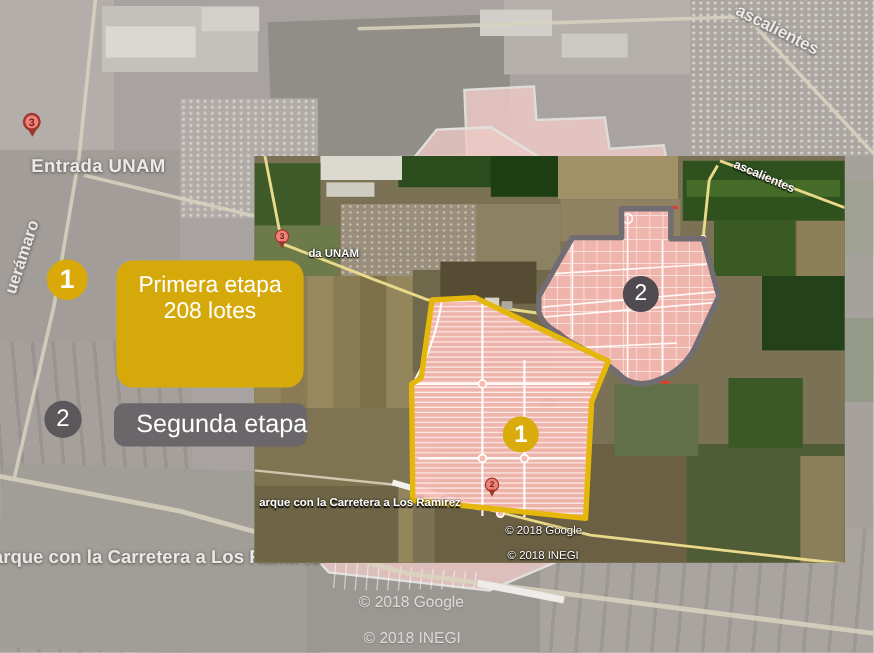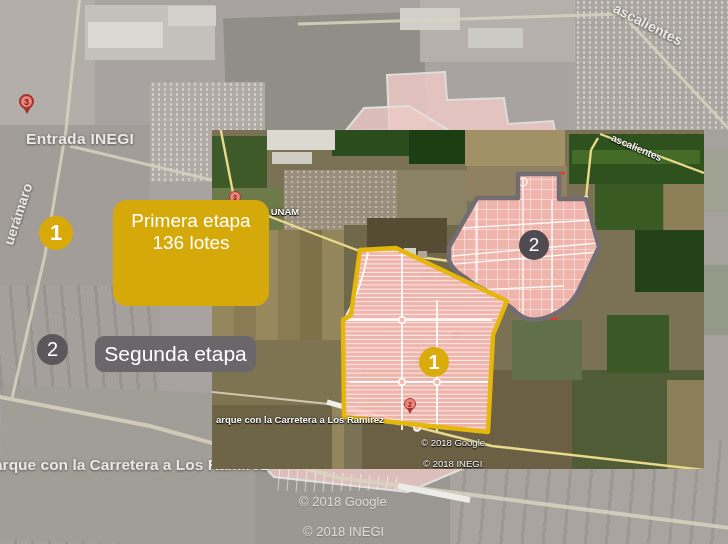--- a/index.html
+++ b/index.html
@@ -34,26 +34,26 @@
   .numcircle{position:absolute;border-radius:50%;color:#fff;display:flex;
              align-items:center;justify-content:center;z-index:12;}
   .c-yellow{background:#d9ab0b;}
   .c-dark{background:#4f4b51;}
   .marker1{left:207px;top:217px;width:30px;height:30px;font-size:20px;font-weight:bold;}
   .marker2{left:307px;top:100px;width:30px;height:30px;font-size:19px;}
   
   .legend-c1{left:39px;top:216px;width:34px;height:34px;font-size:22px;font-weight:bold;
              background:#d8a908;z-index:20;}
   .legend-c2{left:37px;top:334px;width:31px;height:31px;font-size:20px;background:#5b575b;z-index:20;}
-  .ybox{position:absolute;left:97px;top:200px;width:156px;height:106px;border-radius:14px;
-        background:#d6a90a;color:#fff;text-align:center;padding-top:10px;z-index:20;margin-left:16px;}
+  .ybox{position:absolute;left:97px;top:217px;width:156px;height:106px;border-radius:14px;
+        background:#d6a90a;color:#fff;text-align:center;padding-top:10px;z-index:20;}
   .ybox .l-big{font-size:19px;line-height:22px;}
   .ybox .l-sm{font-size:15.5px;line-height:21px;}
   .gbox{position:absolute;left:95px;top:336px;width:161px;height:36px;border-radius:9px;
-        background:#6a666a;color:#fff;font-size:21px;line-height:36px;text-align:center;z-index:20;}
+        background:#6a666a;color:#fff;font-size:21px;line-height:36px;text-align:right;z-index:20;}
 </style>
 </head>
 <body>
 
 <div class="stage">
 
   <div class="bg">
 
     <div class="patch" style="left:0;top:0;width:95px;height:125px;background:#b3aeaa"></div>
     <div class="patch" style="left:85px;top:5px;width:130px;height:55px;background:#c4c0bb"></div>
@@ -96,21 +96,21 @@
       </g>
       <path d="M398,486 L470,500" stroke="#edece8" stroke-width="6" fill="none"></path>
     </svg>
 
     <div class="pin pin-lg" style="left:19px;top:94px">
       <div class="pin-bulb">
           <span>3</span>
         </div>
       <div class="pin-tail"></div>
     </div>
-    <div class="mlabel" style="left:26px;top:130px;font-size:15.5px;letter-spacing:.3px;opacity:.92">Entrada INEGI</div>
+    <div class="mlabel" style="left:26px;top:130px;font-size:15.5px;letter-spacing:.3px;opacity:.92">Entrada UNAM</div>
     <div class="mlabel" style="left:-14px;top:206px;font-size:14px;transform:rotate(-72deg);opacity:.9">uerámaro</div>
     <div class="mlabel" style="left:618px;top:0;font-size:14px;transform:rotate(27deg);transform-origin:left top;opacity:.9">ascalientes</div>
     <div class="mlabel" style="left:-6px;top:456px;font-size:15.5px;opacity:.9">arque con la Carretera a Los Ramírez</div>
     <div class="mcopy" style="left:299px;top:494px;font-size:13px">© 2018 Google</div>
     <div class="mcopy" style="left:303px;top:524px;font-size:13px">© 2018 INEGI</div>
   </div>
 
   <div class="inset">
     <svg width="492" height="339" viewBox="0 0 492 339">
       <defs>
@@ -221,20 +221,20 @@
         </div>
       <div class="pin-tail"></div>
     </div>
     <div class="numcircle c-yellow marker1">1</div>
     <div class="numcircle c-dark marker2">2</div>
   </div>
 
   <div class="numcircle legend-c1">1</div>
   <div class="ybox">
     <div class="l-big">Primera etapa</div>
-    <div class="l-big">136 lotes</div>
+    <div class="l-big">208 lotes</div>
   </div>
   <div class="numcircle legend-c2">2</div>
   <div class="gbox">
     <span>Segunda etapa</span>
   </div>
 
 </div>
 
 </body></html>

